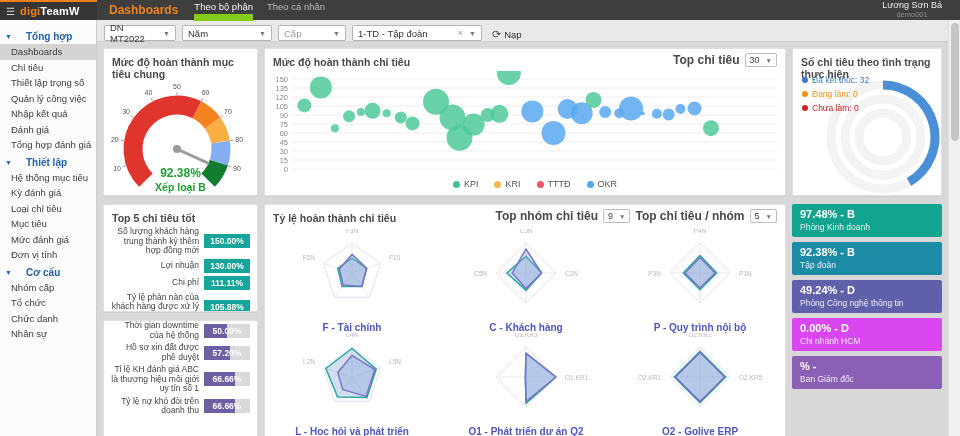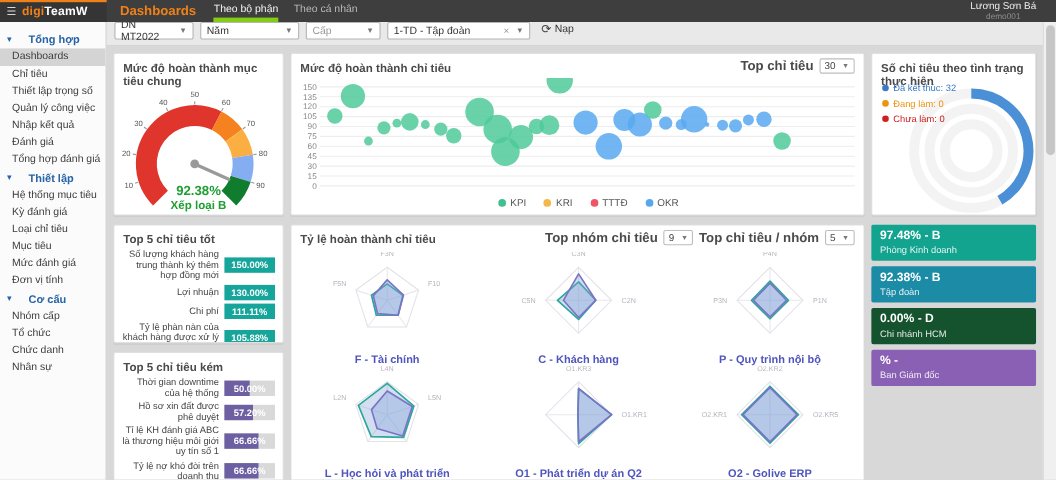--- a/index.html
+++ b/index.html
@@ -10,39 +10,39 @@
   .header { position:absolute; top:0; left:0; right:0; height:20px; background:#3e3e3e;
     display:flex; align-items:center; z-index:10; }
   .logo-block { width:97px; height:20px; background:#353535; border-top:2px solid #f08119;
     display:flex; align-items:center; padding-left:6px; gap:5px; flex:0 0 auto; }
   .hamburger { color:#d8d8d8; font-size:10px; cursor:pointer; }
   .logo { font-size:11px; font-weight:bold; letter-spacing:.2px; }
   .logo .digi { color:#f08119; } .logo .teamw { color:#ffffff; }
   .hd-title { color:#f08119; font-weight:bold; font-size:12px; margin-left:12px; }
   .hd-tabs { display:flex; gap:14px; margin-left:16px; }
   .hd-tab { font-size:9.5px; color:#b9b9b9; padding:2px 0; cursor:pointer; }
-  .hd-tab.active { color:#f5f5f5; border-bottom:4px solid #84cc16; }
+  .hd-tab.active { color:#f5f5f5; border-bottom:7px solid #84cc16; }
   .user-block { margin-left:auto; text-align:center; padding-right:18px; line-height:9px; }
   .user-name { font-size:9px; color:#eeeeee; }
   .user-id { font-size:7.5px; color:#8f8f8f; }
 
   
   .sidebar { position:absolute; top:20px; left:0; width:97px; bottom:0; background:#fbfbfb;
     border-right:1px solid #cccccc; padding-top:7px; overflow:hidden; }
   .side-sec { padding:4px 3px 2px 5px; color:#2663a8; font-weight:bold; font-size:10px;
     display:flex; align-items:center; gap:14px; cursor:pointer; }
   .side-sec .caret { font-size:7px; color:#2663a8; }
   .side-item { padding:2px 3px 2px 11px; font-size:9.5px; color:#3c3c3c; line-height:11.5px;
     cursor:pointer; white-space:nowrap; }
   .side-item.selected { background:#d4d4d4; }
 
   
   .main { position:absolute; top:20px; left:97px; right:0; bottom:0; }
   .filterbar { height:22px; background:#e9e9e9; border-bottom:1px solid #d2d2d2;
-    display:flex; align-items:flex-start; padding-left:7px; gap:6px; }
+    display:flex; align-items:flex-end; padding-left:7px; gap:6px; }
   .selbox { background:#fff; border:1px solid #b4b4b4; border-radius:2px; height:16px;
     font-size:9.5px; display:flex; align-items:center; padding:0 5px; color:#333;
     justify-content:space-between; cursor:pointer; }
   .selbox .ph { color:#9a9a9a; }
   .selbox .caret { color:#777; font-size:7px; margin-left:6px; }
   .selbox .clear { color:#999; font-size:9px; margin-left:6px; }
   .reload { display:flex; align-items:center; gap:3px; font-size:9.5px; color:#333;
     cursor:pointer; padding:0 4px; }
   .reload .ic { font-size:11px; color:#444; }
 
@@ -348,21 +348,20 @@
               <div class="lbl">Chi phí</div>
               <div class="badge" style="background:#16a59b">111.11%</div>
             </div>
             <div class="toprow">
               <div class="lbl">Tỷ lệ phàn nàn của khách hàng được xử lý kịp thời</div>
               <div class="badge" style="background:#16a59b">105.88%</div>
             </div>
           </div>
       </div>
       <div class="panel" style="flex:1 1 auto">
-        <div class="ptitle">Top 5 chỉ tiêu kém</div>
         <div class="toplist" id="bad-list">
             <div class="toprow">
               <div class="lbl">Thời gian downtime của hệ thống</div>
               <div class="pbadge">
                 <div class="fill" style="width:50%;background:#6e5fa3"></div>
                 <div class="txt">50.00%</div>
               </div>
             </div>
             <div class="toprow">
               <div class="lbl">Hồ sơ xin đất được phê duyệt</div>
@@ -510,21 +509,25 @@
 
     <div class="cards" id="org-cards">
         <div class="card" style="background:#12a48e">
           <div class="cv">97.48% - B</div>
           <div class="cn">Phòng Kinh doanh</div>
         </div>
         <div class="card" style="background:#1b8ba6">
           <div class="cv">92.38% - B</div>
           <div class="cn">Tập đoàn</div>
         </div>
-        <div class="card" style="background:#14532d">
+        <div class="card" style="background:#5f60a9">
+          <div class="cv">49.24% - D</div>
+          <div class="cn">Phòng Công nghệ thông tin</div>
+        </div>
+        <div class="card" style="background:#d946ef">
           <div class="cv">0.00% - D</div>
           <div class="cn">Chi nhánh HCM</div>
         </div>
         <div class="card" style="background:#8a60b4">
           <div class="cv">% -</div>
           <div class="cn">Ban Giám đốc</div>
         </div>
       </div>
   </div>
 </div>

